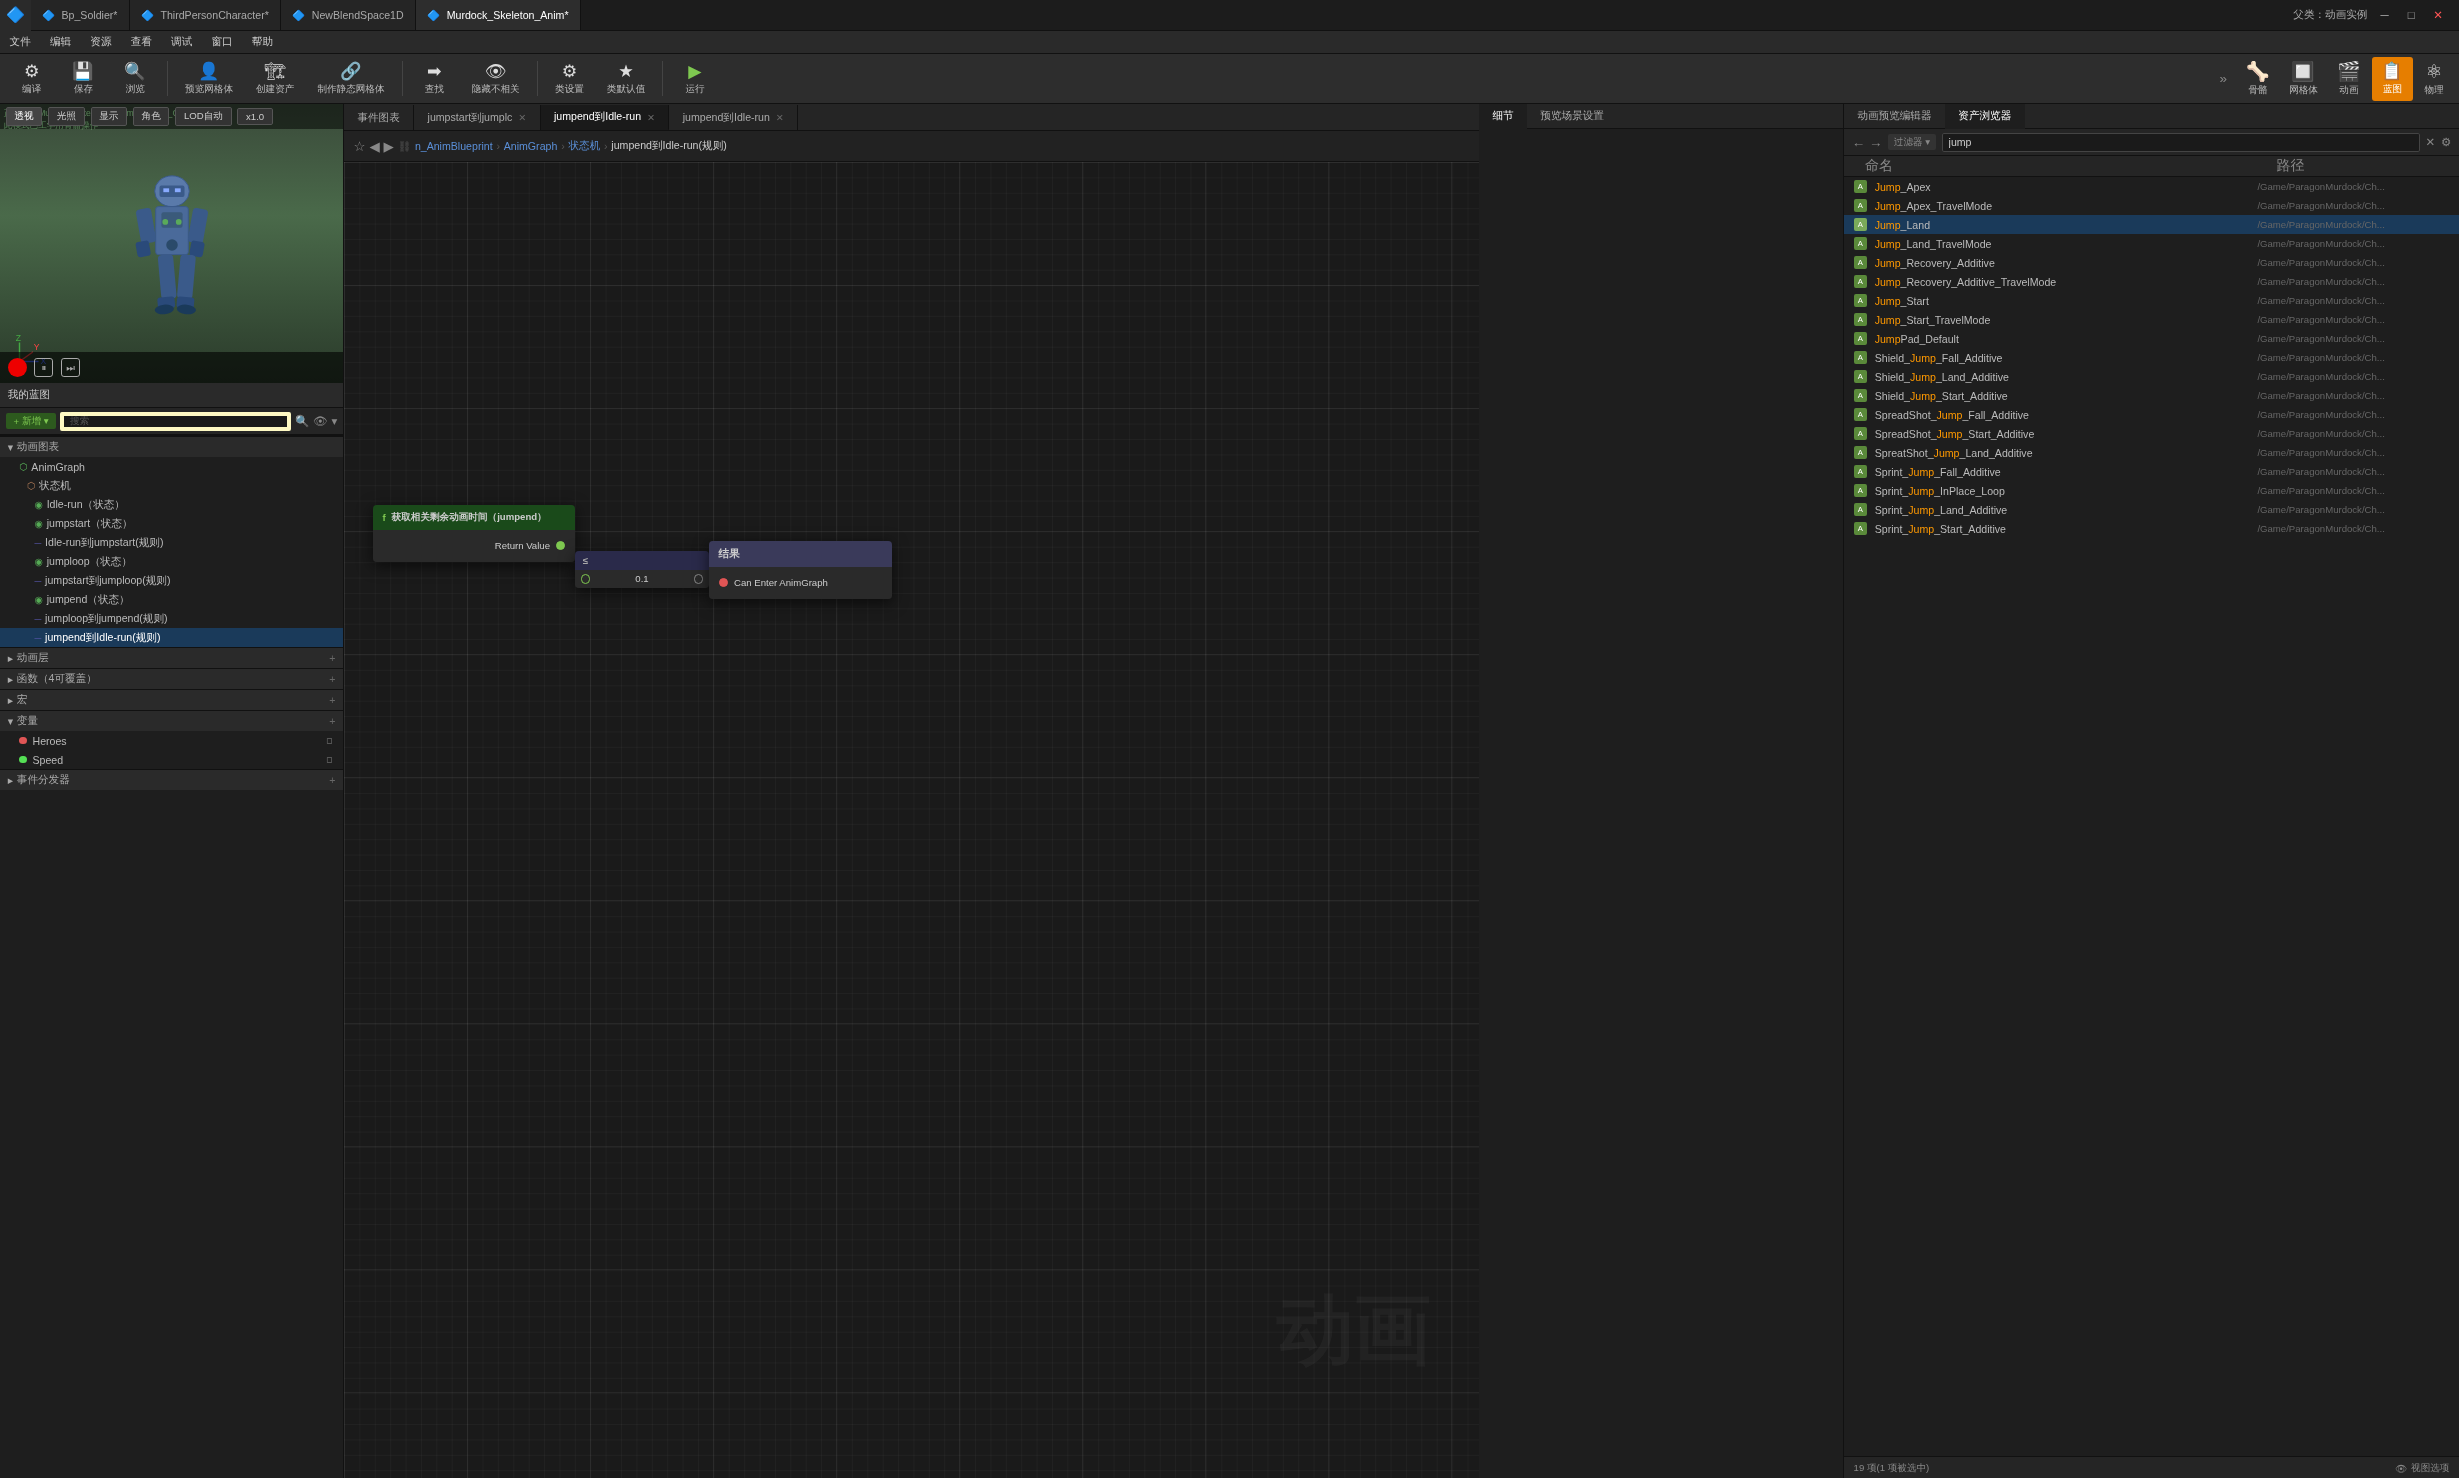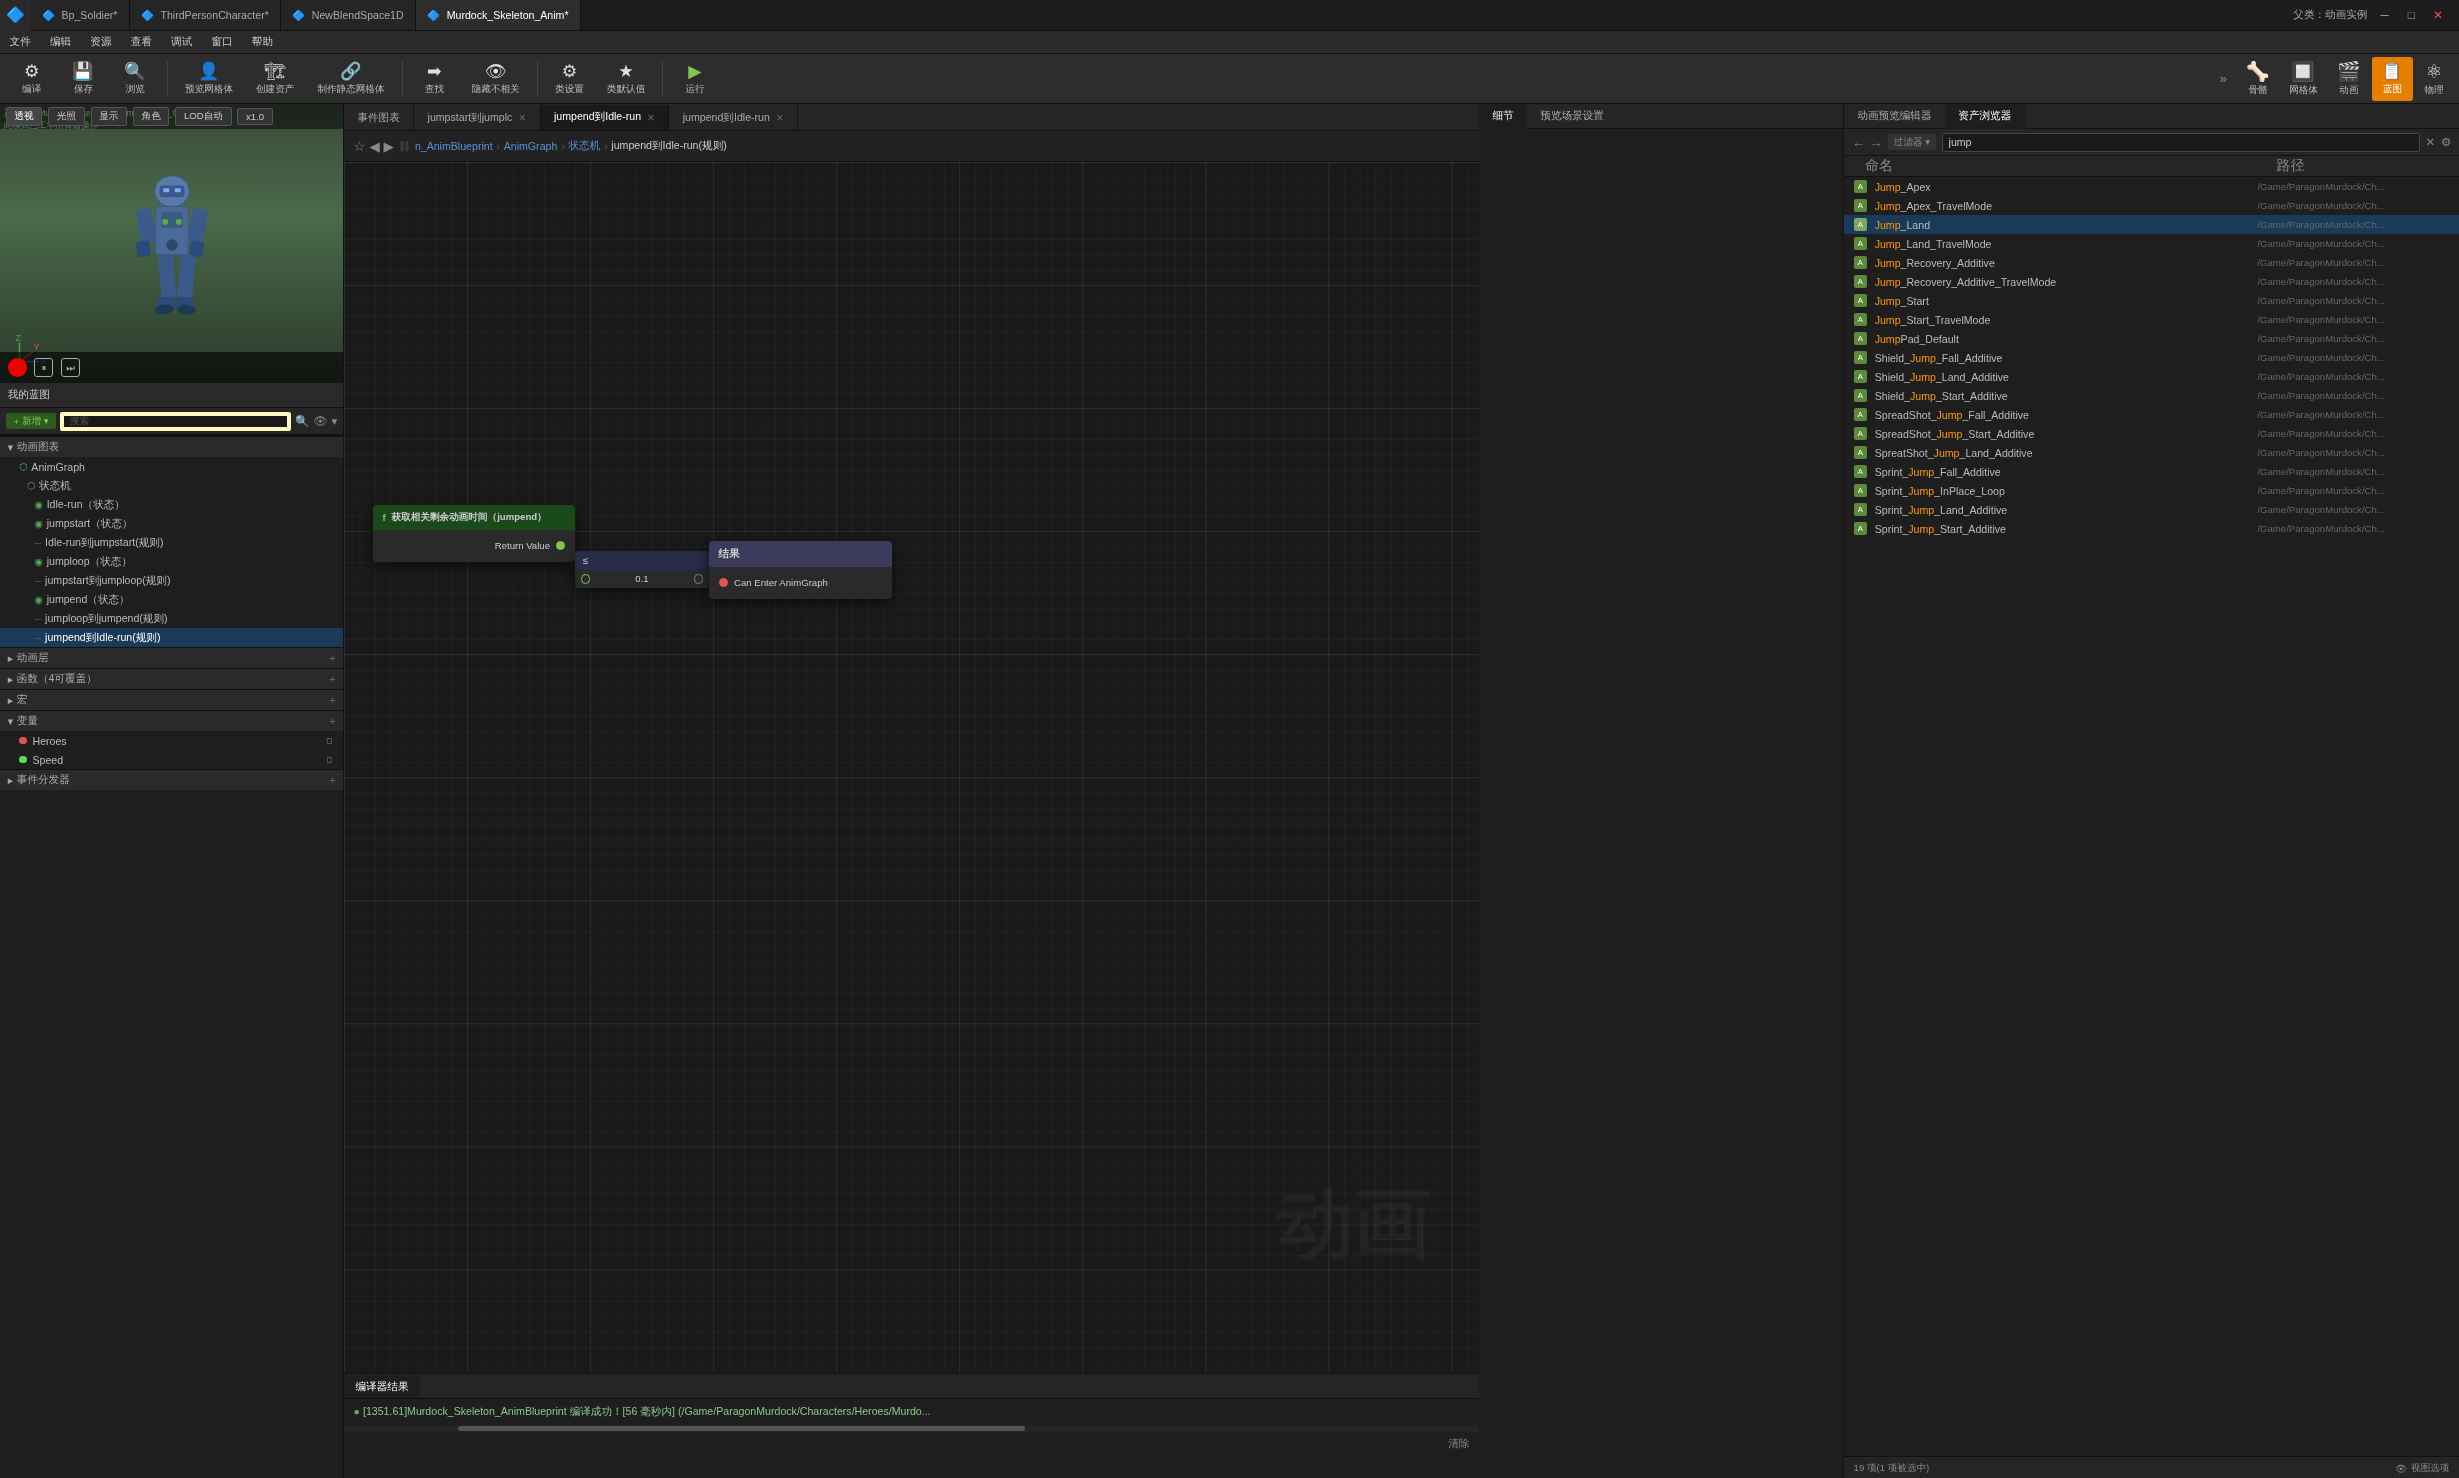--- a/index.html
+++ b/index.html
@@ -1134,37 +1134,20 @@
       </div>
       <div class="node-body">
         <div class="node-pin">
           <div class="pin-dot red-filled"></div>
           <span style="font-size:9.6px;color:#ccc;">Can Enter AnimGraph</span>
         </div>
       </div>
     </div>
   </div>
 
-  <div class="bottom-output">
-    <div class="output-tab-bar">
-      <div class="output-tab active">
-        <span>编译器结果</span>
-      </div>
-    </div>
-    <div class="output-content">
-      <span style="color:#5aaa5a;">● </span>
-      <span>[1351.61]Murdock_Skeleton_AnimBlueprint 编译成功！[56 毫秒内] (/Game/ParagonMurdock/Characters/Heroes/Murdo...</span>
-    </div>
-    <div class="output-scrollbar">
-      <div class="output-scroll-thumb"></div>
-    </div>
-    <div style="position:relative; height:23px; background:#1e1e1e; display:flex; align-items:center; justify-content:flex-end; padding-right:9.6px;">
-      <span style="font-size:10.6px; color:#888; cursor:pointer;">清除</span>
-    </div>
-  </div>
 </div>
 
 <div class="right-panel">
 
   <div class="details-panel">
     <div class="details-tab-bar">
       <div class="details-tab active">
         <span>细节</span>
       </div>
       <div class="details-tab">

